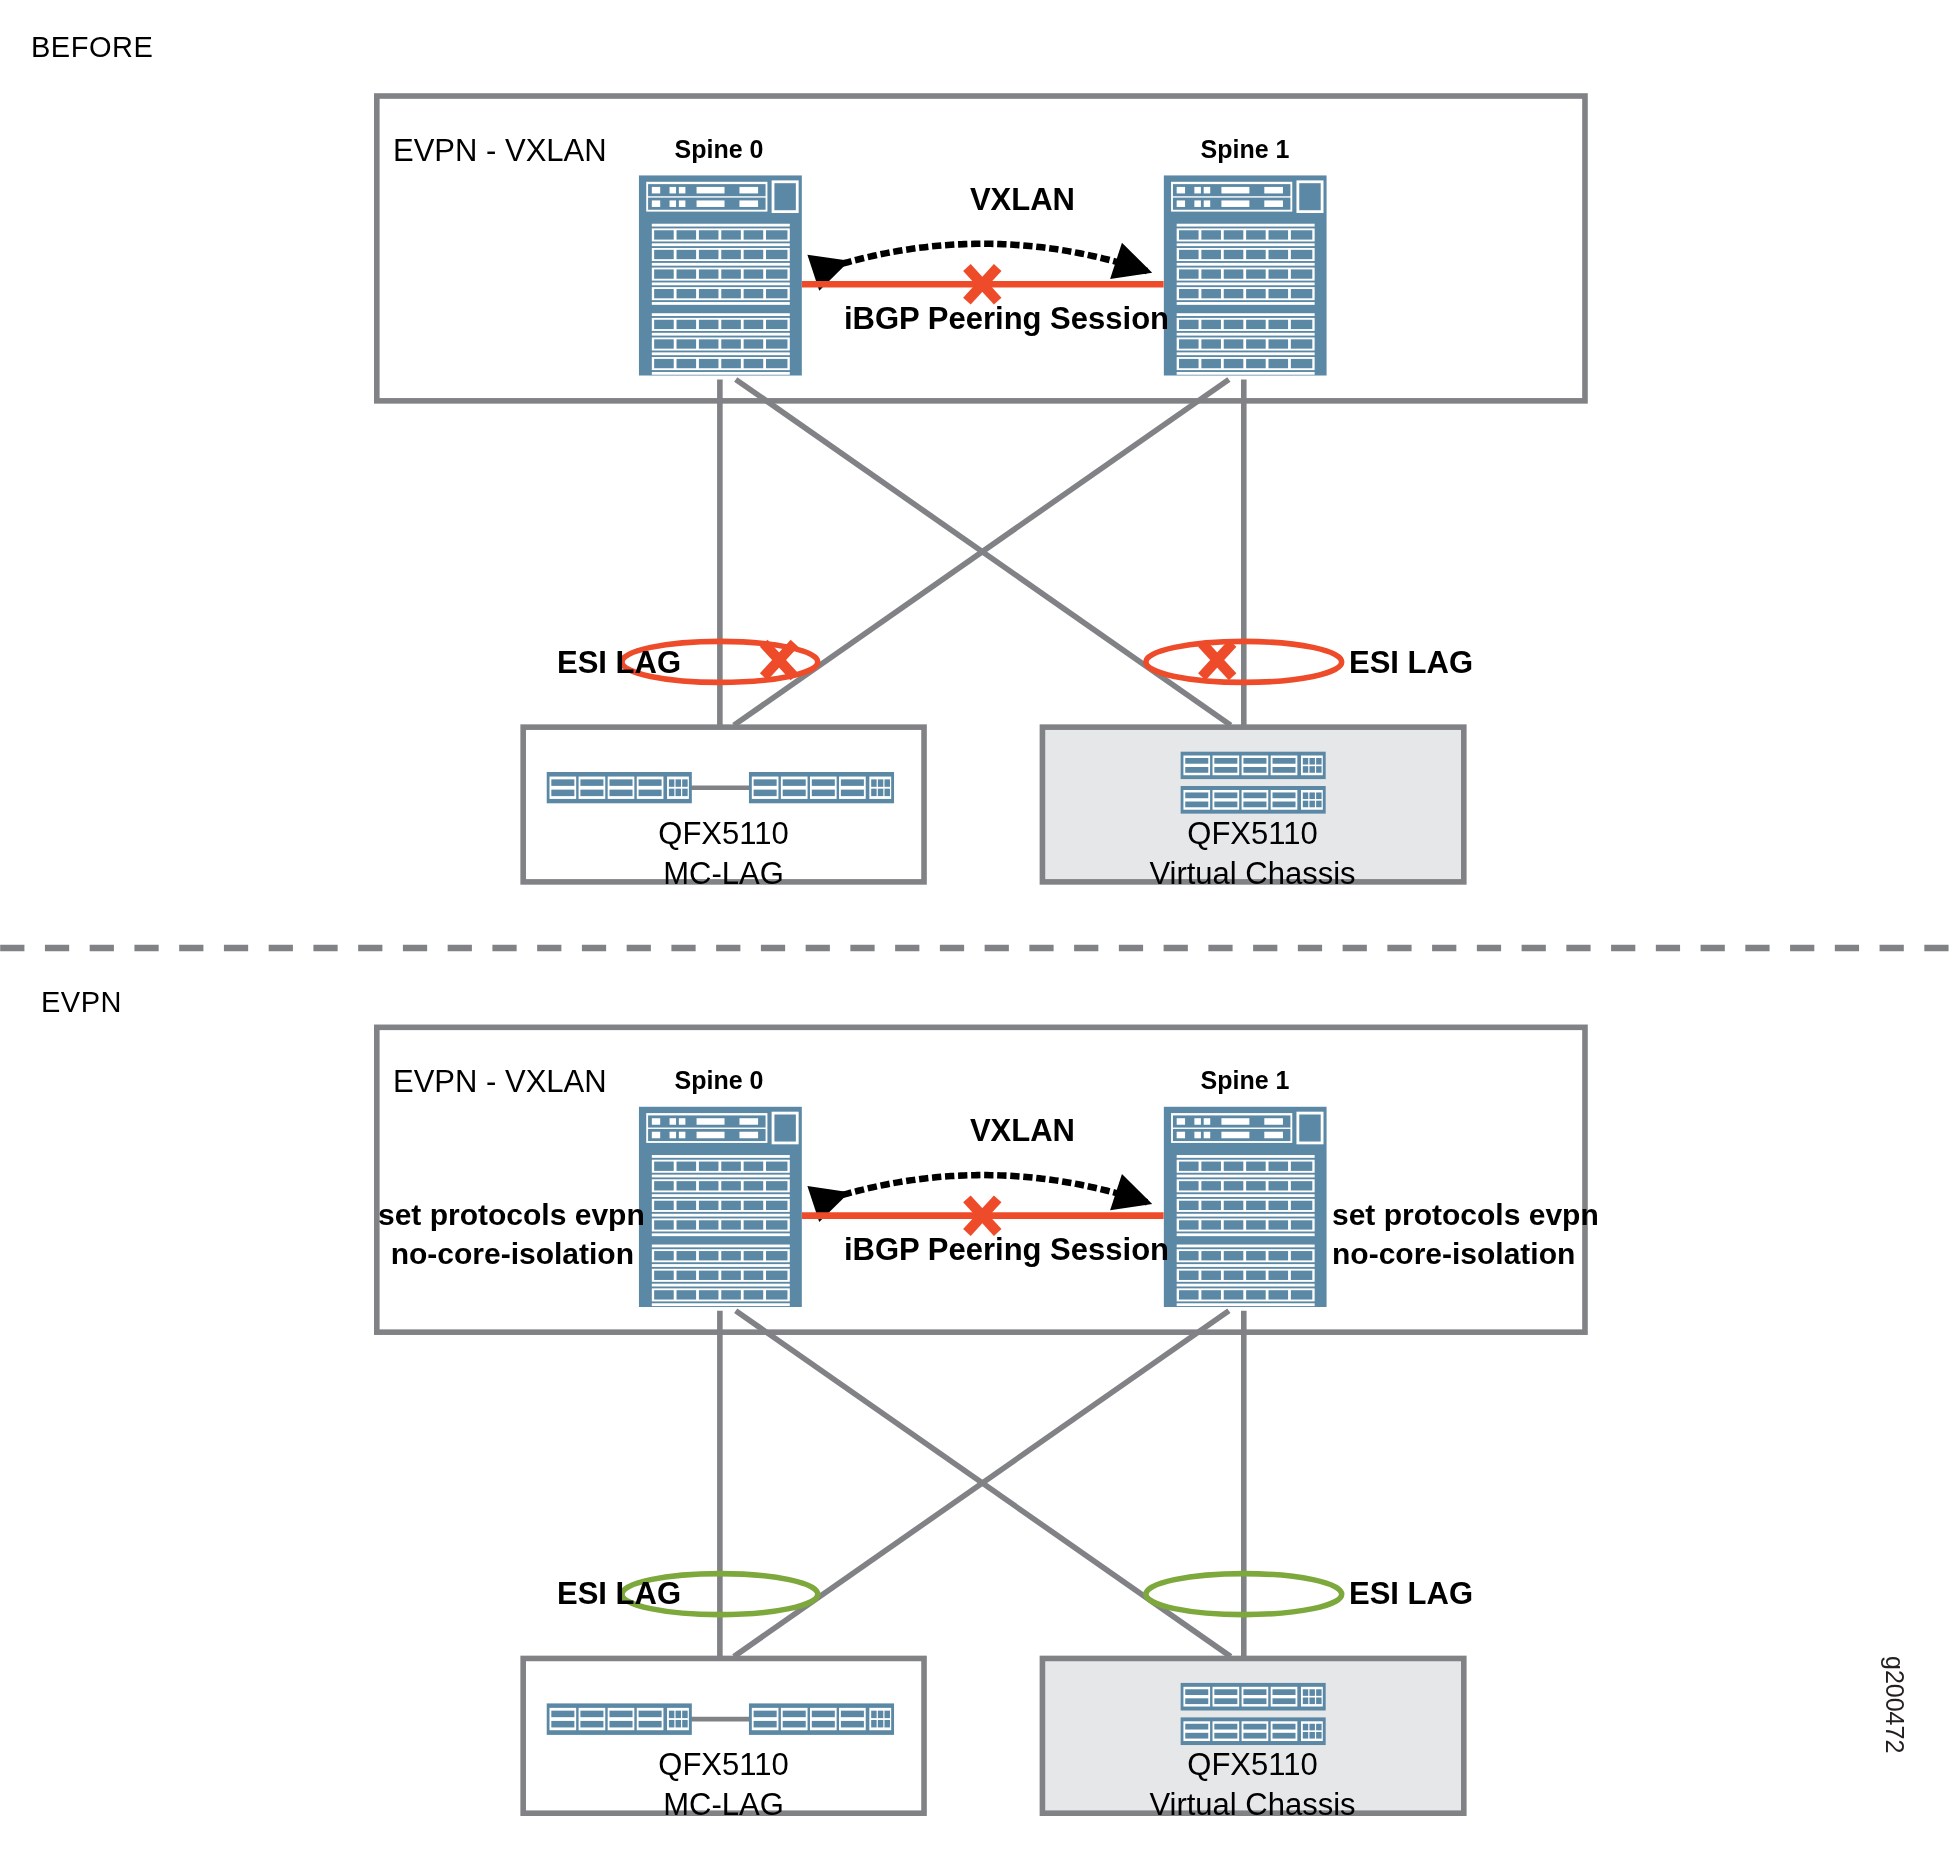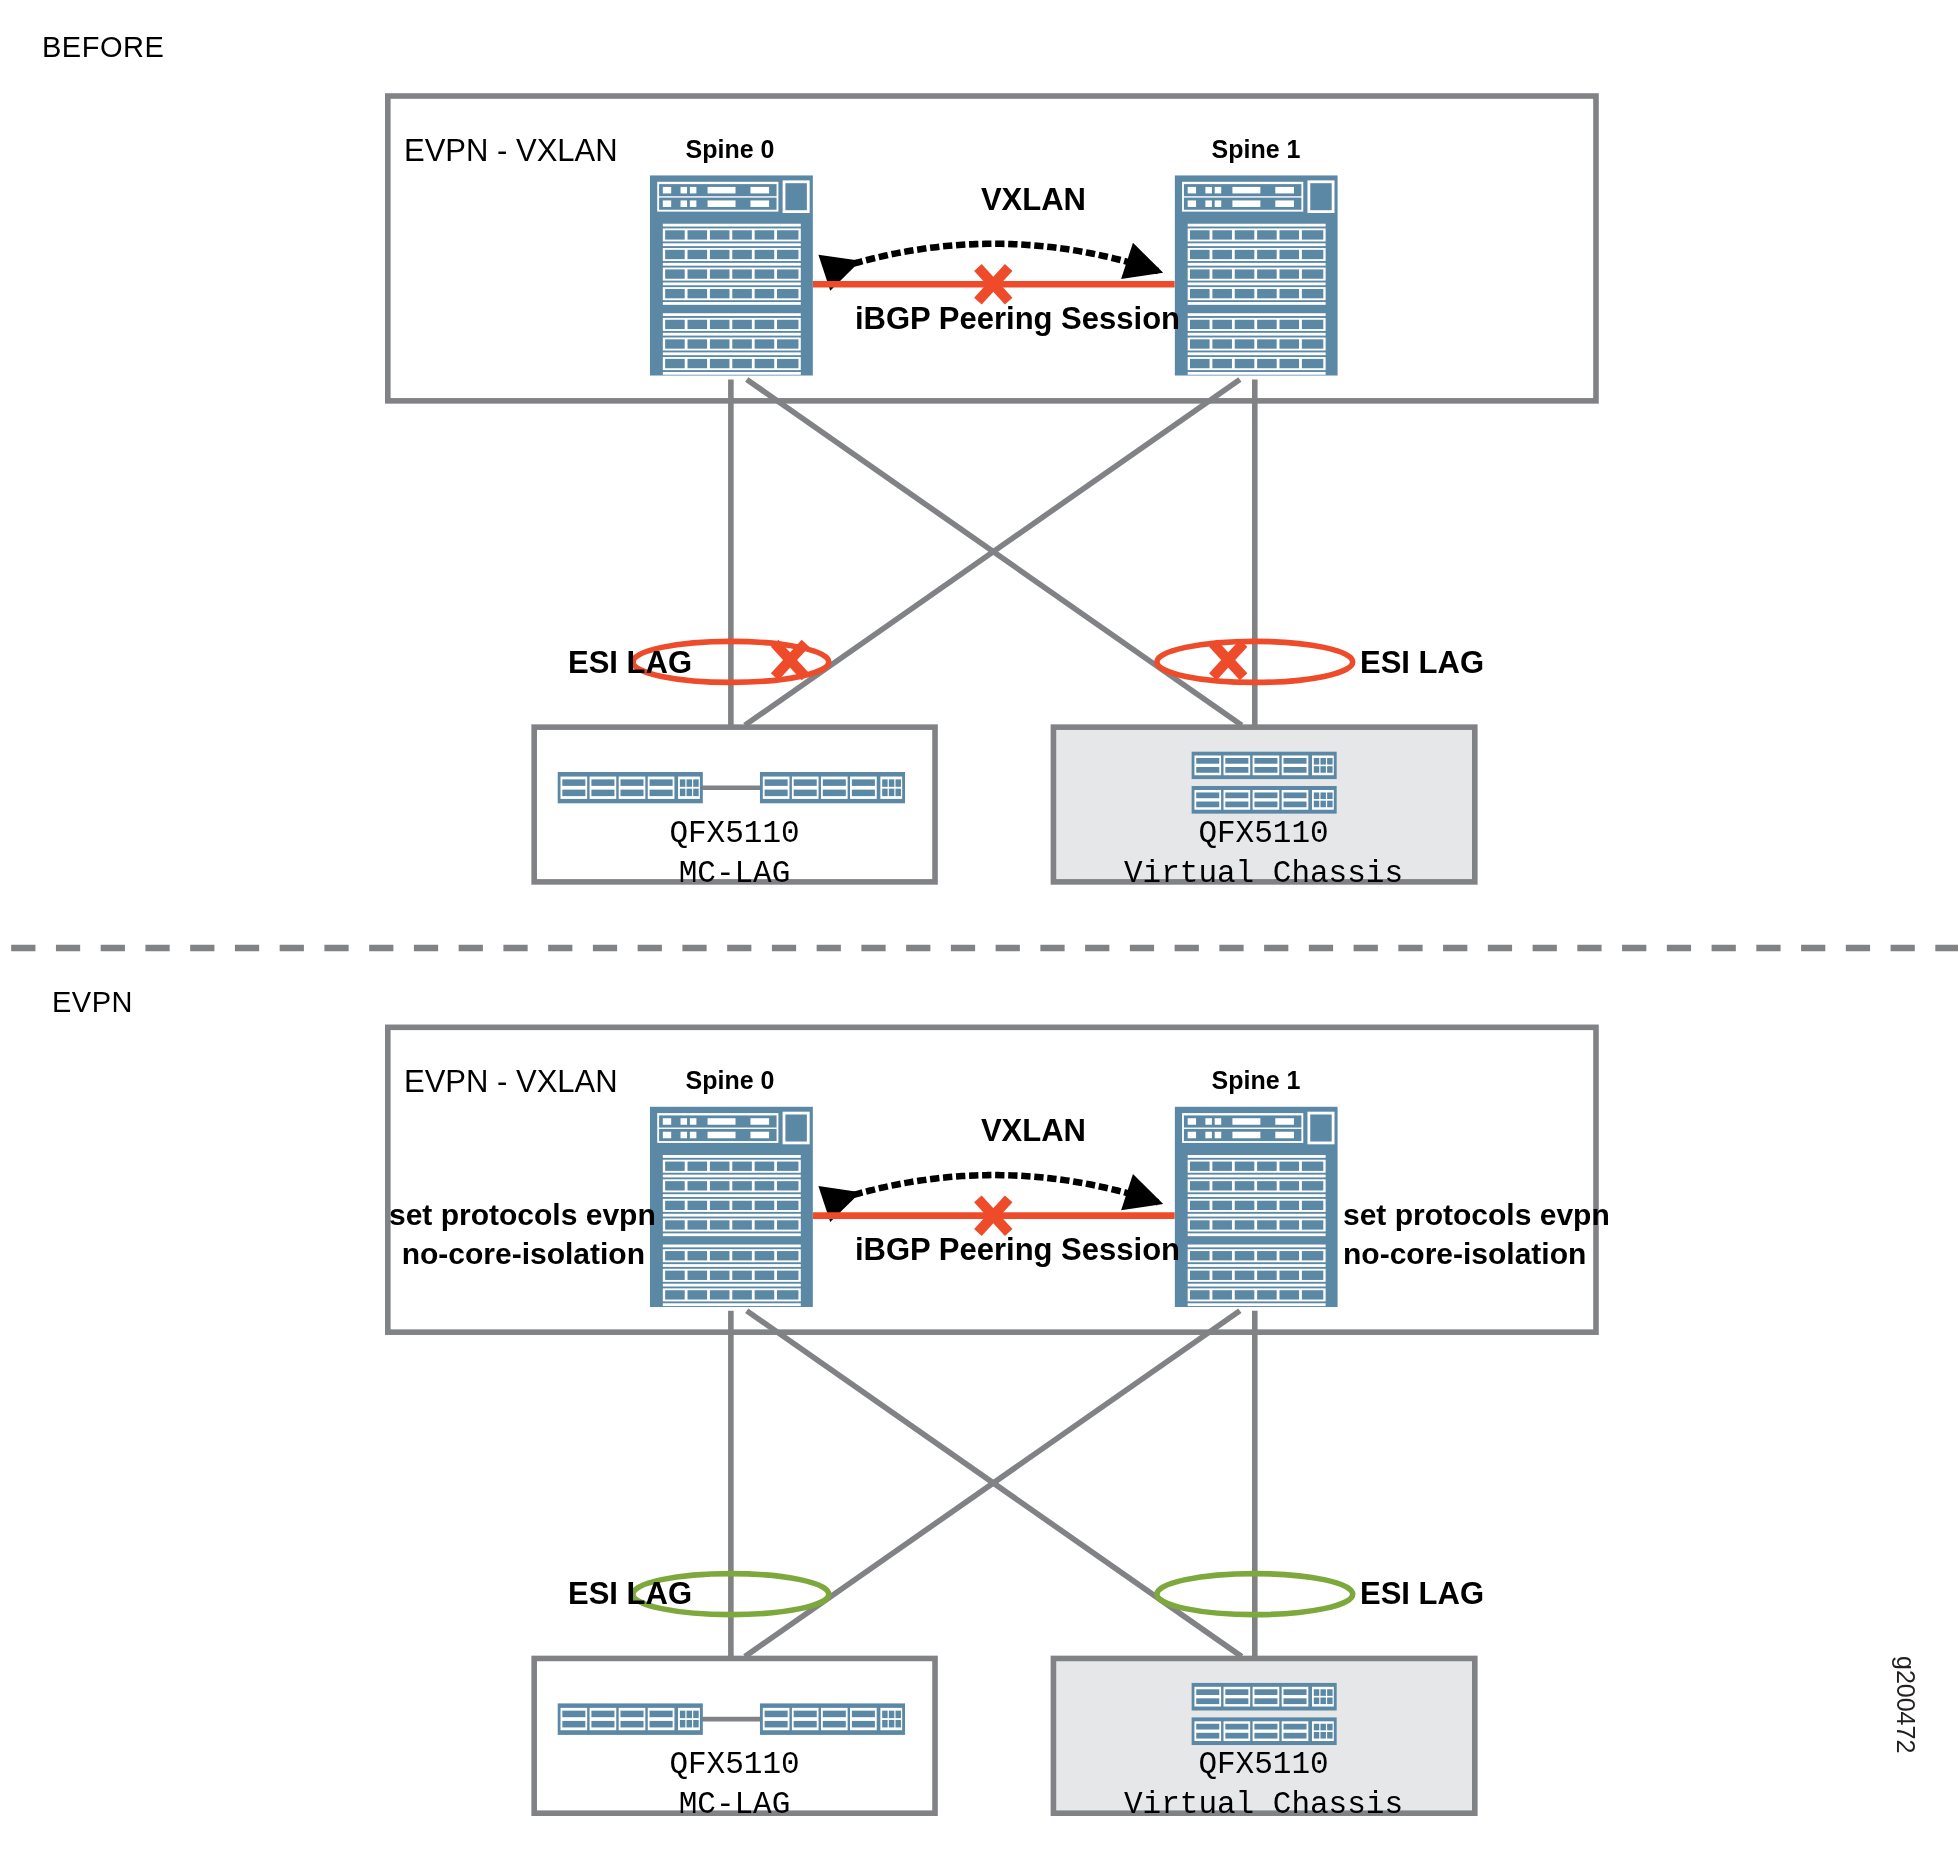--- a/index.html
+++ b/index.html
@@ -1,21 +1,21 @@
 <!DOCTYPE html>
 <html style="font-size:15px"><head>
 <meta charset="utf-8">
 <style>
   html,body{margin:0;padding:0;background:#ffffff;}
   body{
     width:1959px;height:1871px;position:relative;overflow:hidden;
     font-family:"Liberation Sans","DejaVu Sans",sans-serif;
     color:#000000;
   }
-  .stage{position:absolute;left:11px;top:0;width:1701px;height:1871px;}
+  .stage{position:absolute;left:0;top:0;width:1701px;height:1871px;}
   svg.layer{position:absolute;left:0;top:0;width:1959px;height:1871px;overflow:visible;}
   .abs{position:absolute;}
 
   .section-label{
     font-size:29px;letter-spacing:0.5px;white-space:nowrap;
   }
   .box-title{
     font-size:31px;white-space:nowrap;margin-top:21px;
   }
   .dev-name{
@@ -25,21 +25,21 @@
     font-size:31px;white-space:nowrap;text-align:right;font-weight:bold;
   }
   .esi-label{
     font-size:31px;white-space:nowrap;font-weight:bold;
   }
   .cfg-text{
     font-size:30px;line-height:1.30;white-space:nowrap;text-align:right;font-weight:bold;
   }
   .cfg-text.right-side{text-align:left;}
   .leaf-caption{
-    font-size:31px;line-height:1.28;white-space:nowrap;text-align:center;font-family:Liberation Mono, monospace;
+    font-size:31px;line-height:1.28;white-space:nowrap;text-align:center;
   }
   .watermark{
     font-size:25px;color:#231f20;white-space:nowrap;
     transform:rotate(90deg);transform-origin:left top;
   }
 </style>
 </head>
 <body>
 
 <div class="stage">

